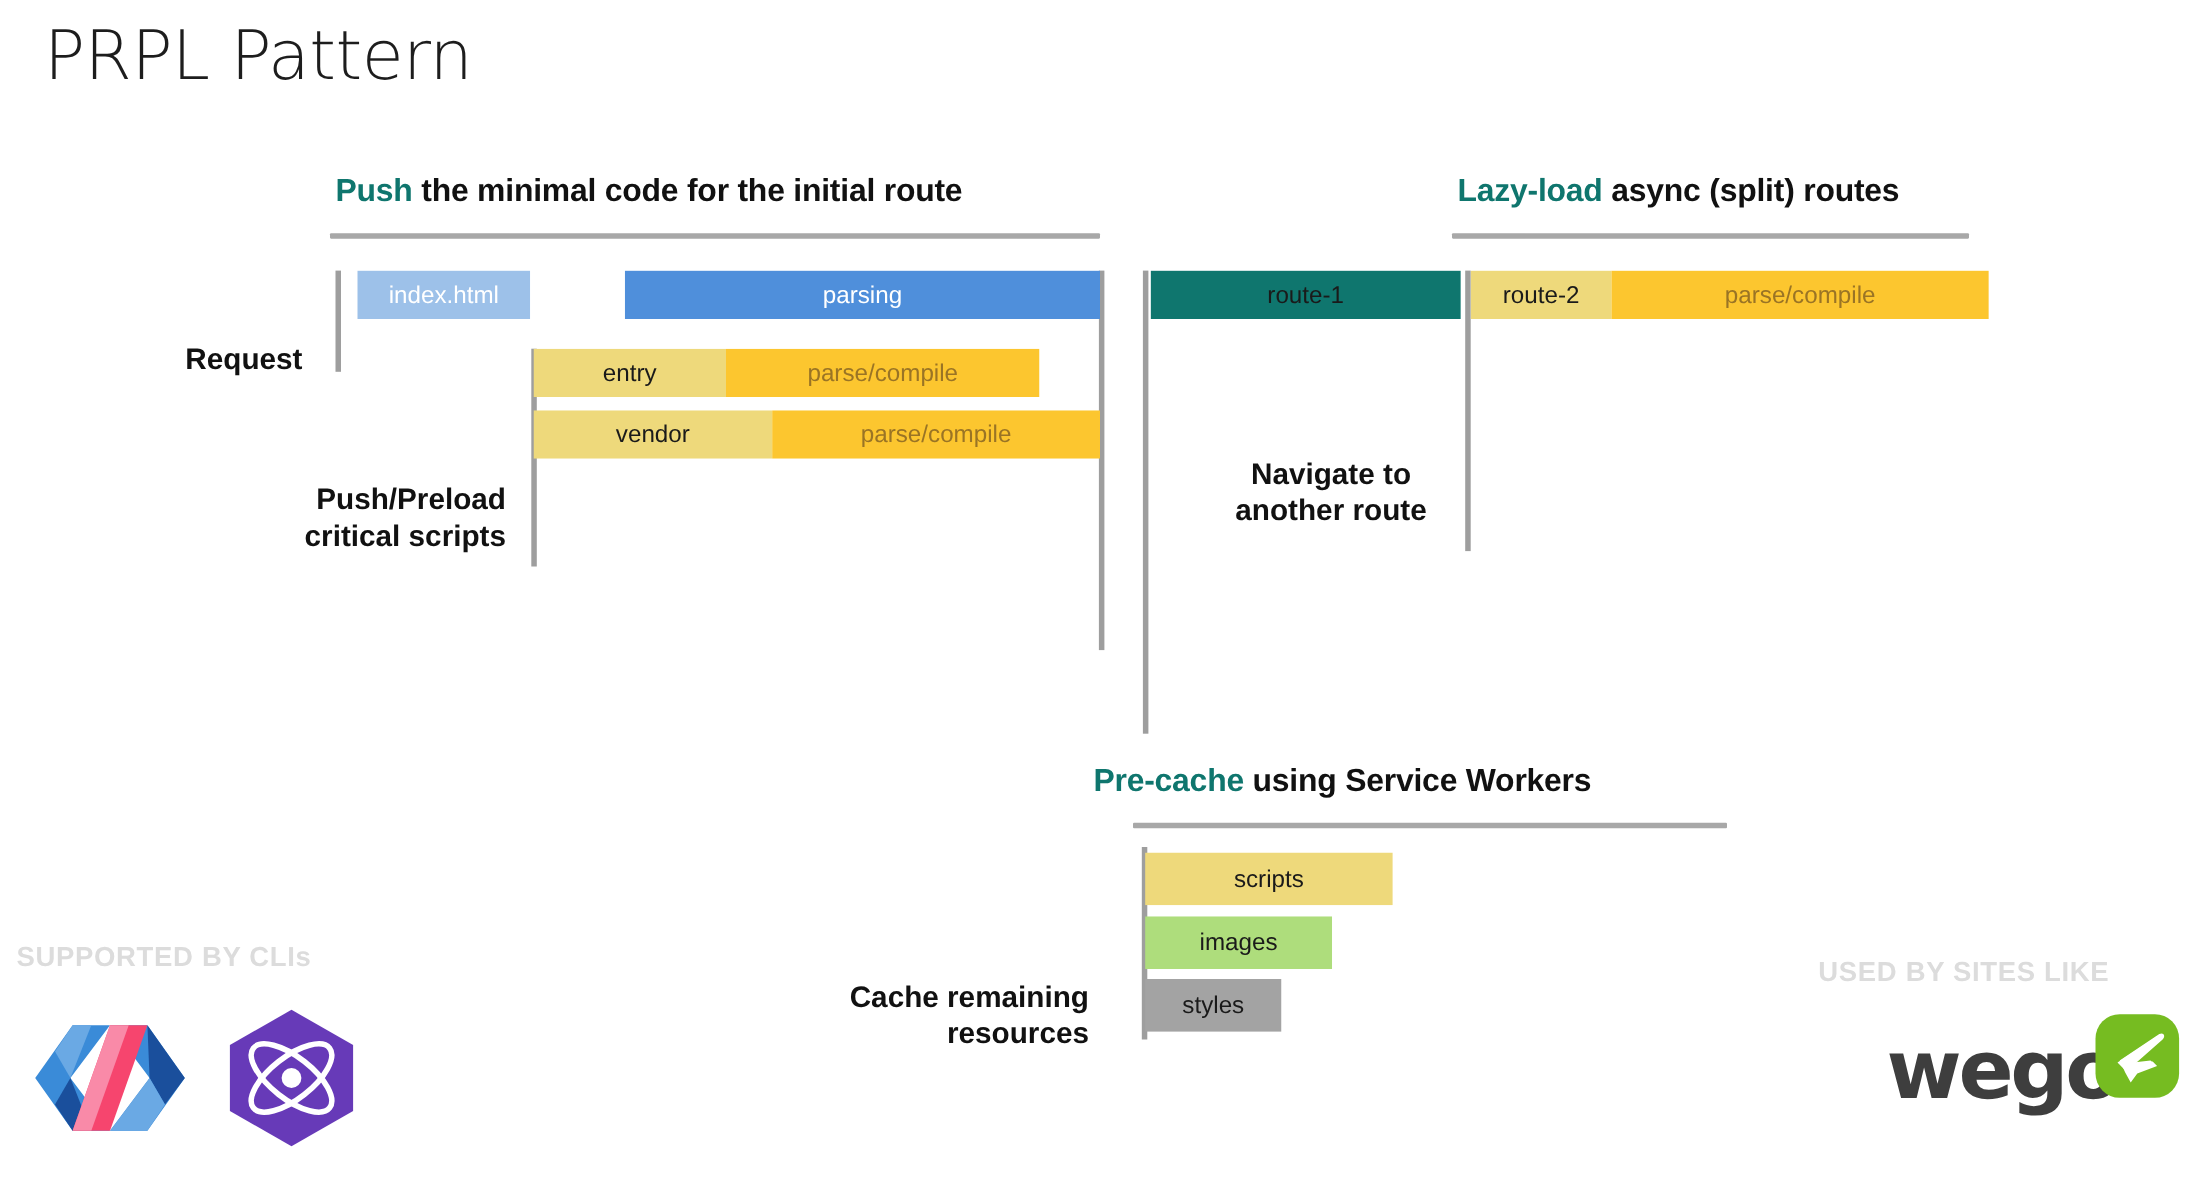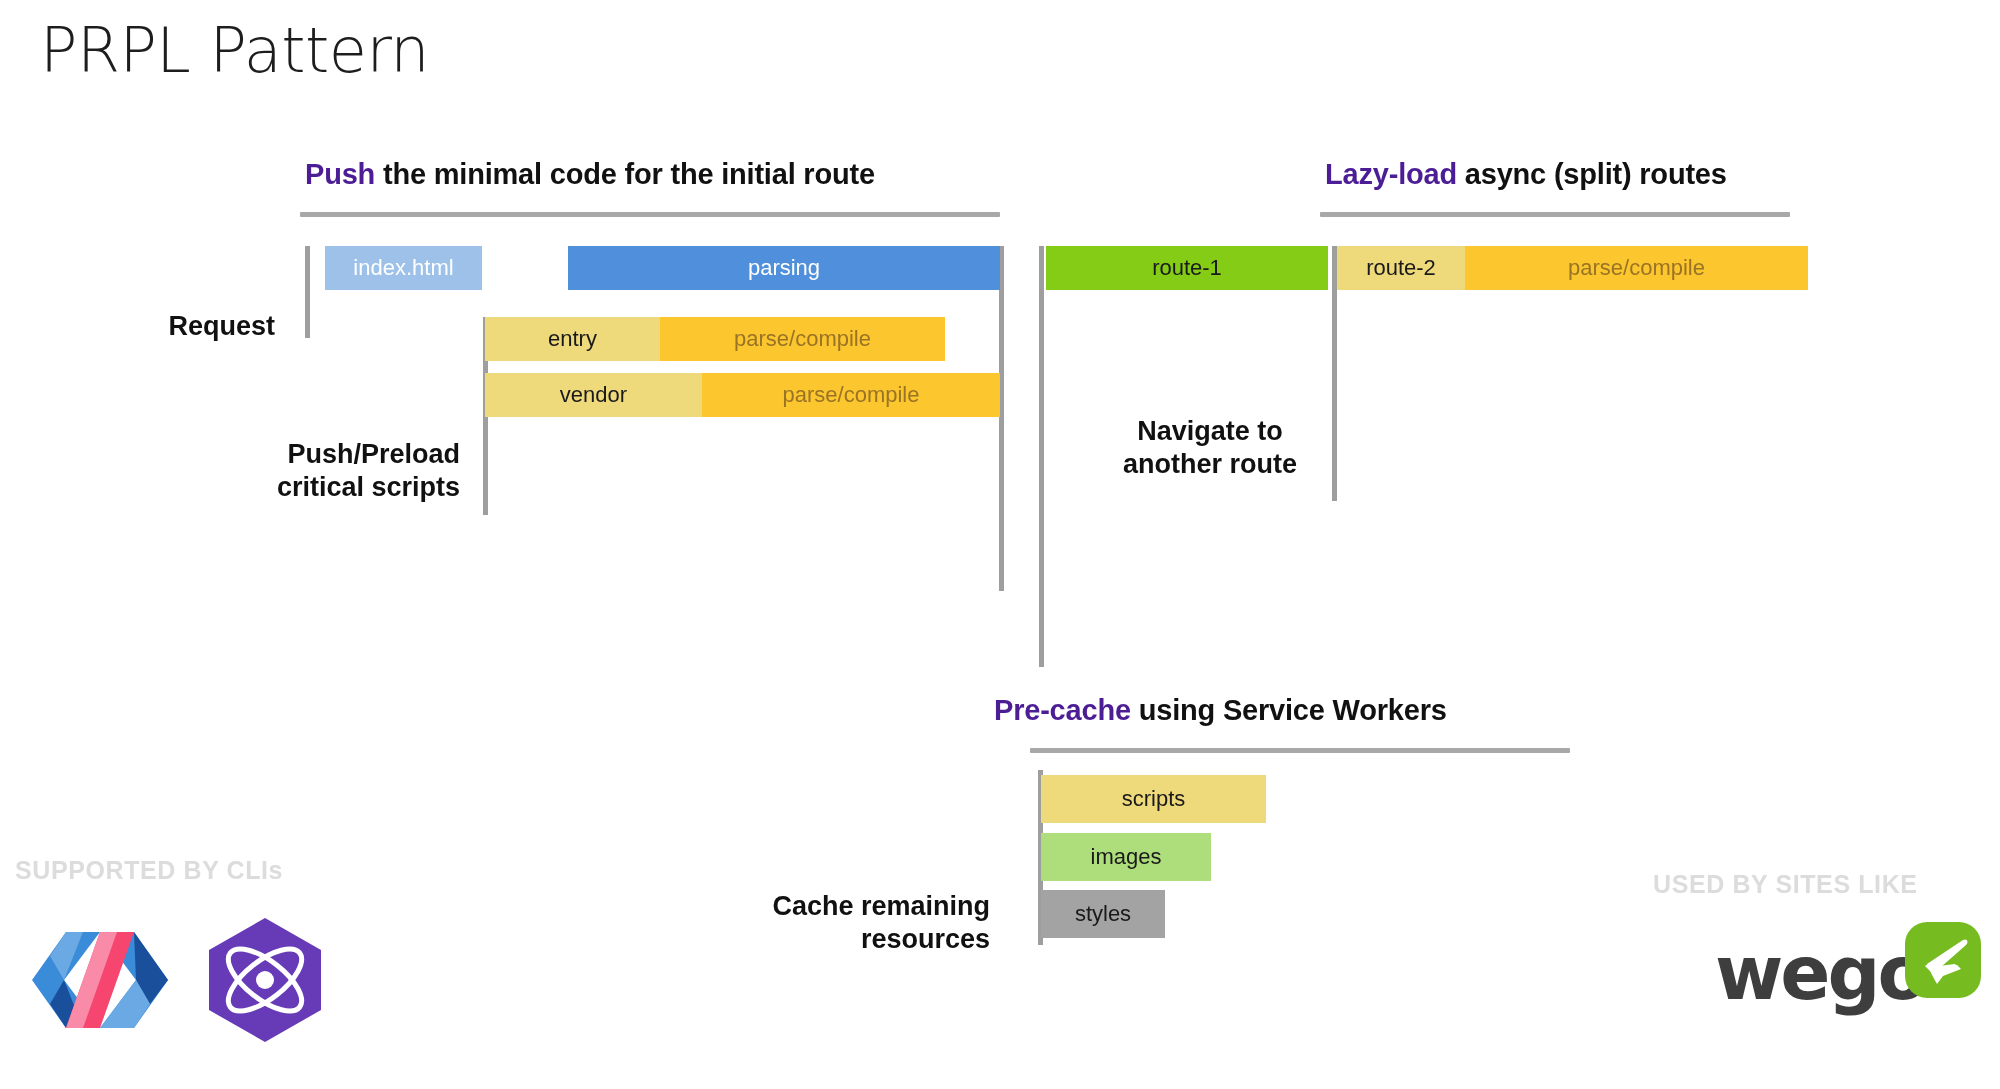--- a/index.html
+++ b/index.html
@@ -19,21 +19,21 @@
     font-family: "DejaVu Sans", sans-serif;
     font-stretch: condensed;
   }
 
   
   .sec-head {
     position: absolute;
     font-size: 29px; font-weight: bold; color: #111;
     white-space: nowrap; letter-spacing: -0.2px;
   }
-  .sec-head .kw { color: #4c1d95; }
+  .sec-head .kw { color: #0f766e; }
   .rule {
     position: absolute; height: 5px;
     background: #a8a8a8; border-radius: 1px;
   }
 
   
   .vline { position: absolute; width: 5px; background: #9e9e9e; }
 
   
   .bar {
@@ -41,21 +41,21 @@
     height: 44px; overflow: hidden;
   }
   .seg {
     display: flex; align-items: center; justify-content: center;
     font-size: 22px; white-space: nowrap;
   }
   .seg.c-lightblue { background: #9dc1e9; color: #ffffff; }
   .seg.c-blue      { background: #4f8fdb; color: #ffffff; }
   .seg.c-lightyel  { background: #eed97b; color: #1a1a1a; }
   .seg.c-orange    { background: #fcc62f; color: #9a7425; }
-  .seg.c-orange-dk { background: #84cc16; color: #1a1a1a; }
+  .seg.c-orange-dk { background: #0f766e; color: #1a1a1a; }
   .seg.c-green     { background: #aedd7c; color: #1a1a1a; }
   .seg.c-cyan      { background: #a3a3a3; color: #1a1a1a; }
 
   
   .side-label {
     position: absolute; font-size: 27px; font-weight: bold;
     color: #111; line-height: 1.22; white-space: pre-line;
   }
   .lbl-right { text-align: right; }
   .lbl-center { text-align: center; }

